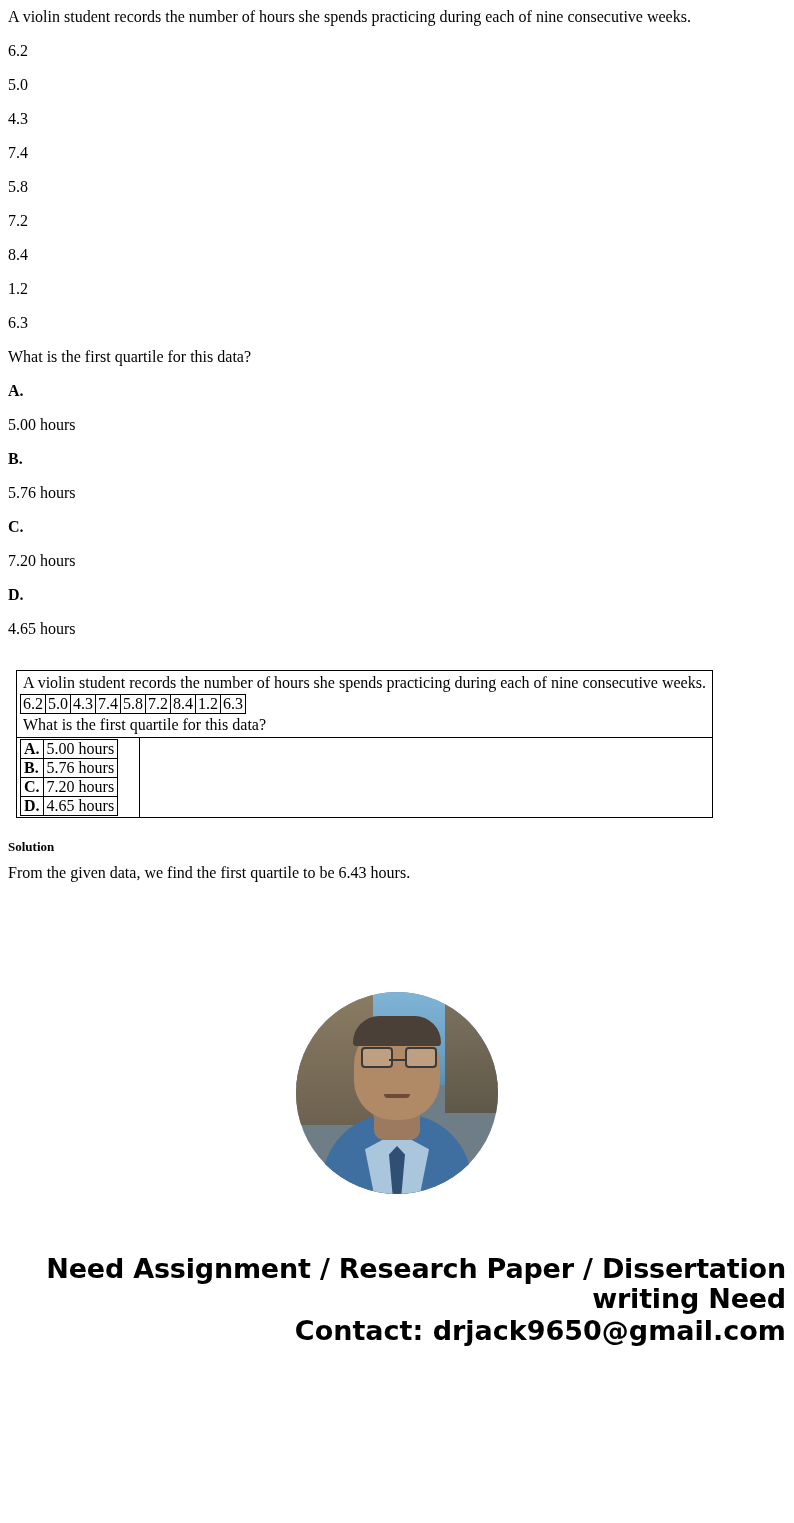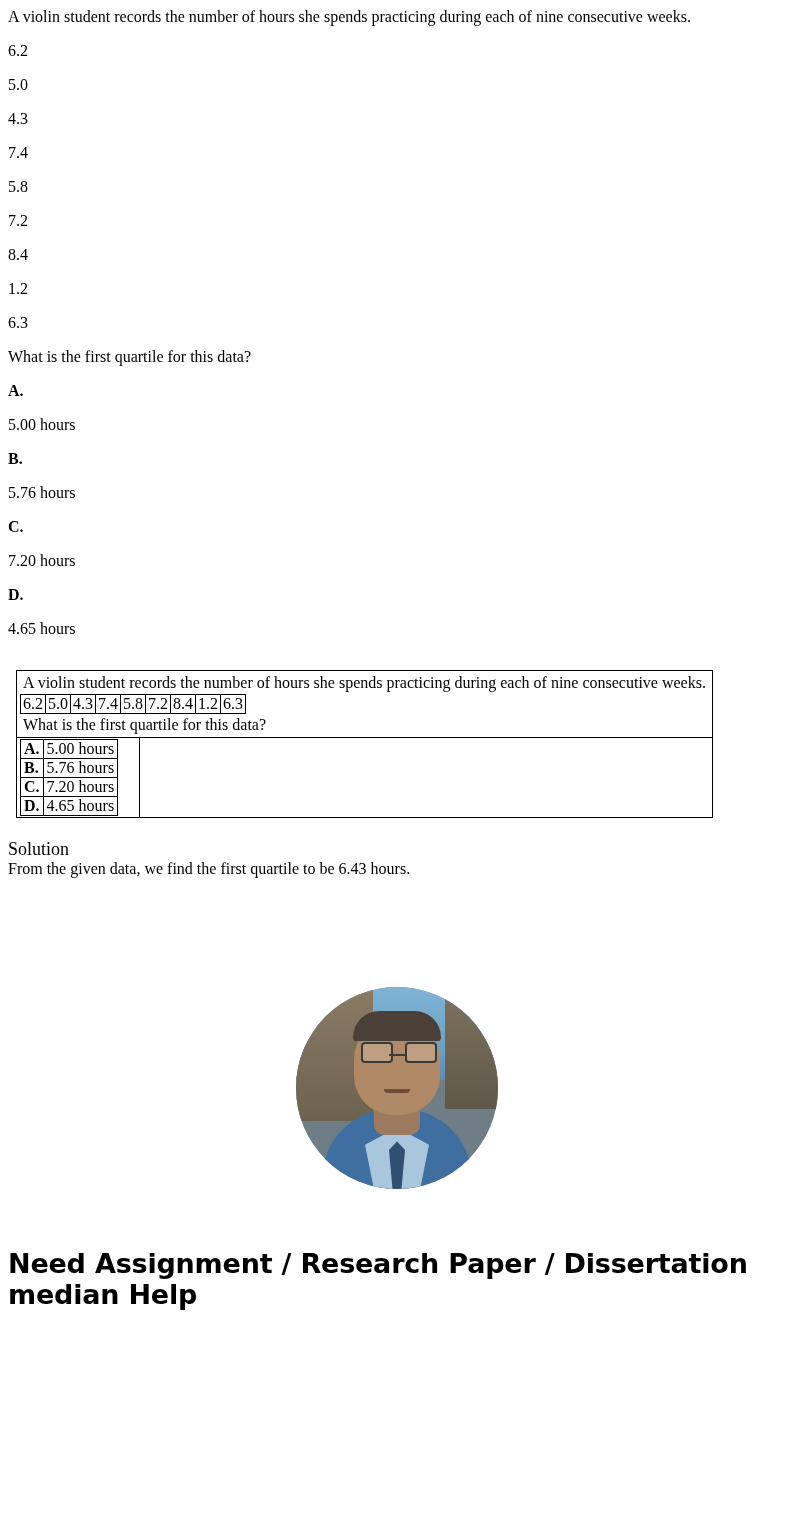--- a/index.html
+++ b/index.html
@@ -66,34 +66,34 @@
     vertical-align: top;
     white-space: nowrap;
   }
   .choice-letter {
     font-weight: bold;
   }
   .cell-text {
     padding: 2px 3px;
   }
   h3.solution {
-    font-size: 18px;
-    font-weight: normal;
-    margin: 22px 0 0 0;
+    font-size: 13px;
+    font-weight: bold;
+    margin: 22px 0 10px 0;
     line-height: 1.1;
   }
   .sol-para {
     margin: 0 0 18px 0;
     line-height: 1.1;
     font-size: 16px;
   }
   
   .promo {
     margin-top: 110px;
-    text-align: left;
+    text-align: right;
   }
   .avatar-wrap {
     display: flex;
     justify-content: center;
   }
   .avatar {
     width: 202px;
     height: 202px;
     border-radius: 50%;
     overflow: hidden;
@@ -316,17 +316,18 @@
         <div class="av-head"></div>
         <div class="av-hair"></div>
         <div class="av-glass-l"></div>
         <div class="av-glass-r"></div>
         <div class="av-bridge"></div>
         <div class="av-mouth"></div>
       </div>
     </div>
     <div class="promo-text">
       <div>Need Assignment / Research Paper / Dissertation</div>
-      <div>median Help</div>
+      <div>writing Need</div>
     </div>
+    <div class="promo-contact">Contact: drjack9650@gmail.com</div>
   </div>
 
 </div>
 
 </body></html>

